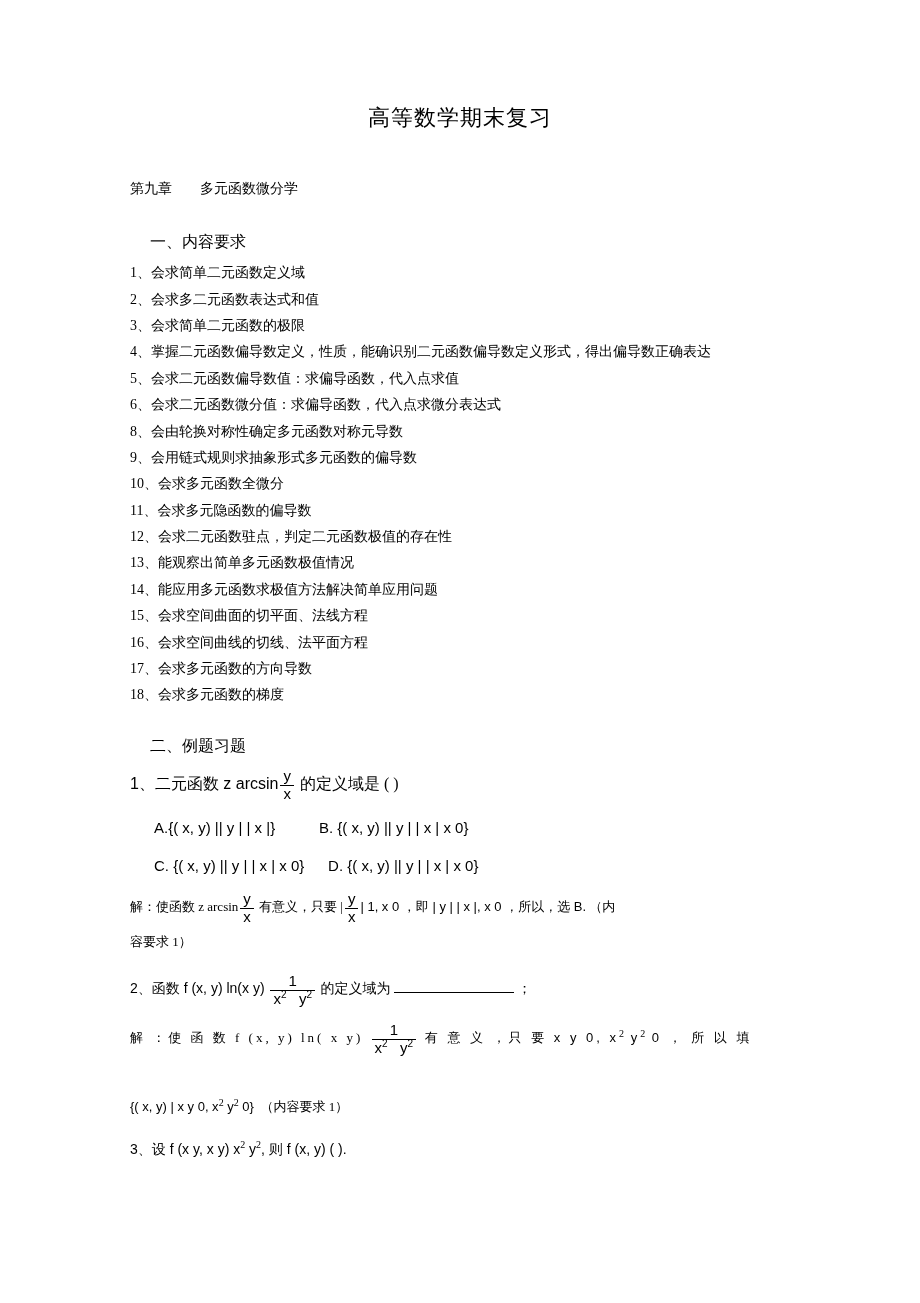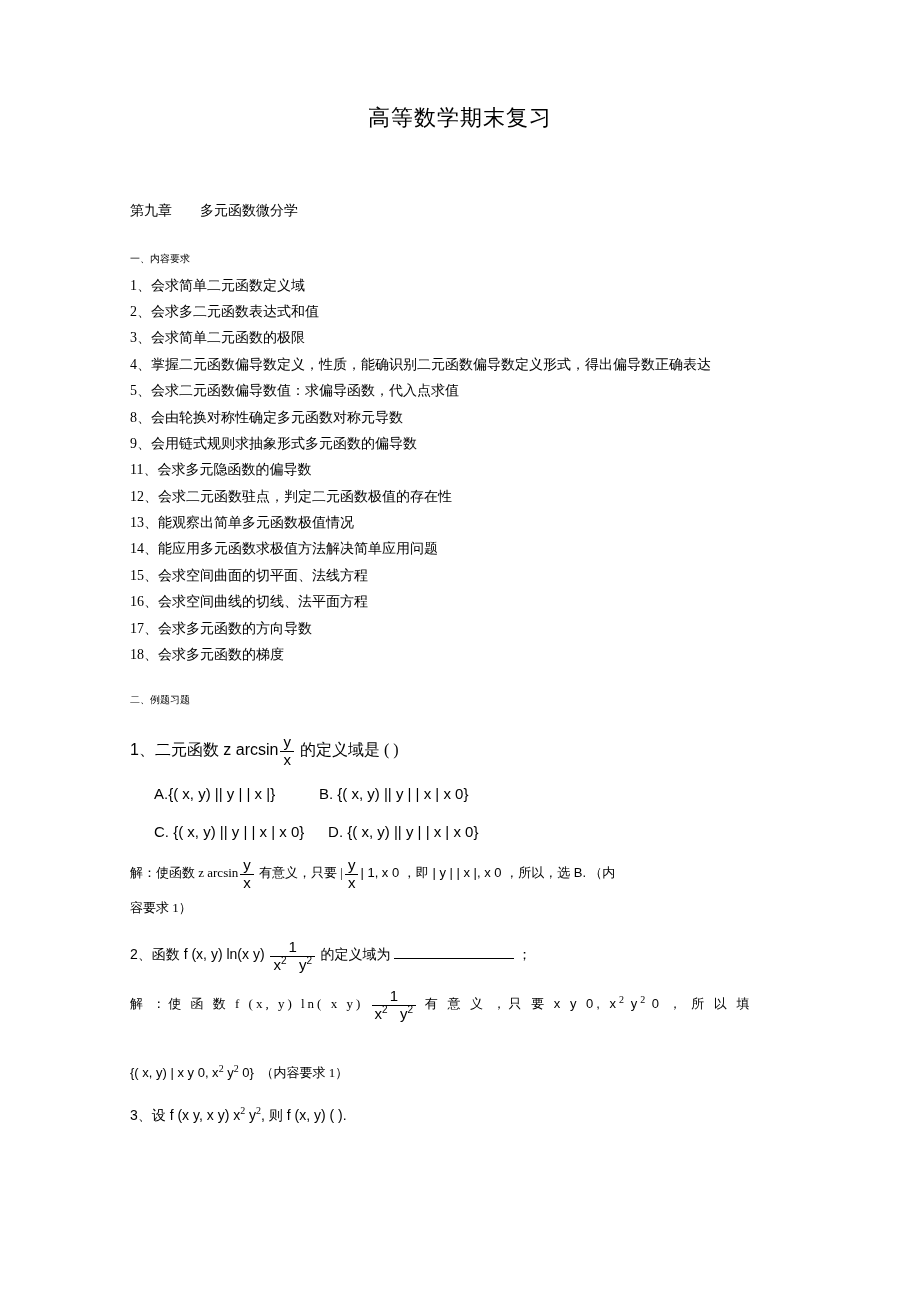--- a/index.html
+++ b/index.html
@@ -10,36 +10,37 @@
     width: 920px;
     margin: 0;
     padding: 100px 130px 80px 130px;
     box-sizing: border-box;
     line-height: 1.6;
   }
   .title {
     text-align: center;
     font-size: 22px;
     font-family: "SimSun", serif;
-    margin-bottom: 65px;
+    margin-bottom: 43px;
     letter-spacing: 1px;
   }
   .chapter {
     font-size: 14px;
     margin-bottom: 28px;
   }
   .chapter .gap { display: inline-block; width: 28px; }
   .section-head {
-    font-size: 10px;
+    font-size: 16px;
     margin-bottom: 8px;
+    margin-left: 20px;
   }
   .req-list { margin-bottom: 26px; }
   .req-list div { font-size: 14px; margin: 4px 0; }
   .q { margin: 14px 0; font-size: 14px; }
-  .q1 { font-size: 16px; margin-top: 26px; }
+  .q1 { font-size: 16px; margin-top: 10px; }
   .opts { margin: 14px 0 14px 24px; font-size: 15px; }
   .opts2 { margin: 10px 0 10px 24px; font-size: 15px; }
   .frac {
     display: inline-block;
     vertical-align: middle;
     text-align: center;
     font-family: Arial, sans-serif;
     font-size: 15px;
     line-height: 1.1;
     margin: 0 2px;
@@ -63,22 +64,24 @@
   <span>第九章</span><span class="gap"></span><span>多元函数微分学</span>
 </div>
 
 <div class="section-head">一、内容要求</div>
 <div class="req-list">
   <div>1、会求简单二元函数定义域</div>
   <div>2、会求多二元函数表达式和值</div>
   <div>3、会求简单二元函数的极限</div>
   <div>4、掌握二元函数偏导数定义，性质，能确识别二元函数偏导数定义形式，得出偏导数正确表达</div>
   <div>5、会求二元函数偏导数值：求偏导函数，代入点求值</div>
+  <div>6、会求二元函数微分值：求偏导函数，代入点求微分表达式</div>
   <div>8、会由轮换对称性确定多元函数对称元导数</div>
   <div>9、会用链式规则求抽象形式多元函数的偏导数</div>
+  <div>10、会求多元函数全微分</div>
   <div>11、会求多元隐函数的偏导数</div>
   <div>12、会求二元函数驻点，判定二元函数极值的存在性</div>
   <div>13、能观察出简单多元函数极值情况</div>
   <div>14、能应用多元函数求极值方法解决简单应用问题</div>
   <div>15、会求空间曲面的切平面、法线方程</div>
   <div>16、会求空间曲线的切线、法平面方程</div>
   <div>17、会求多元函数的方向导数</div>
   <div>18、会求多元函数的梯度</div>
 </div>
 

